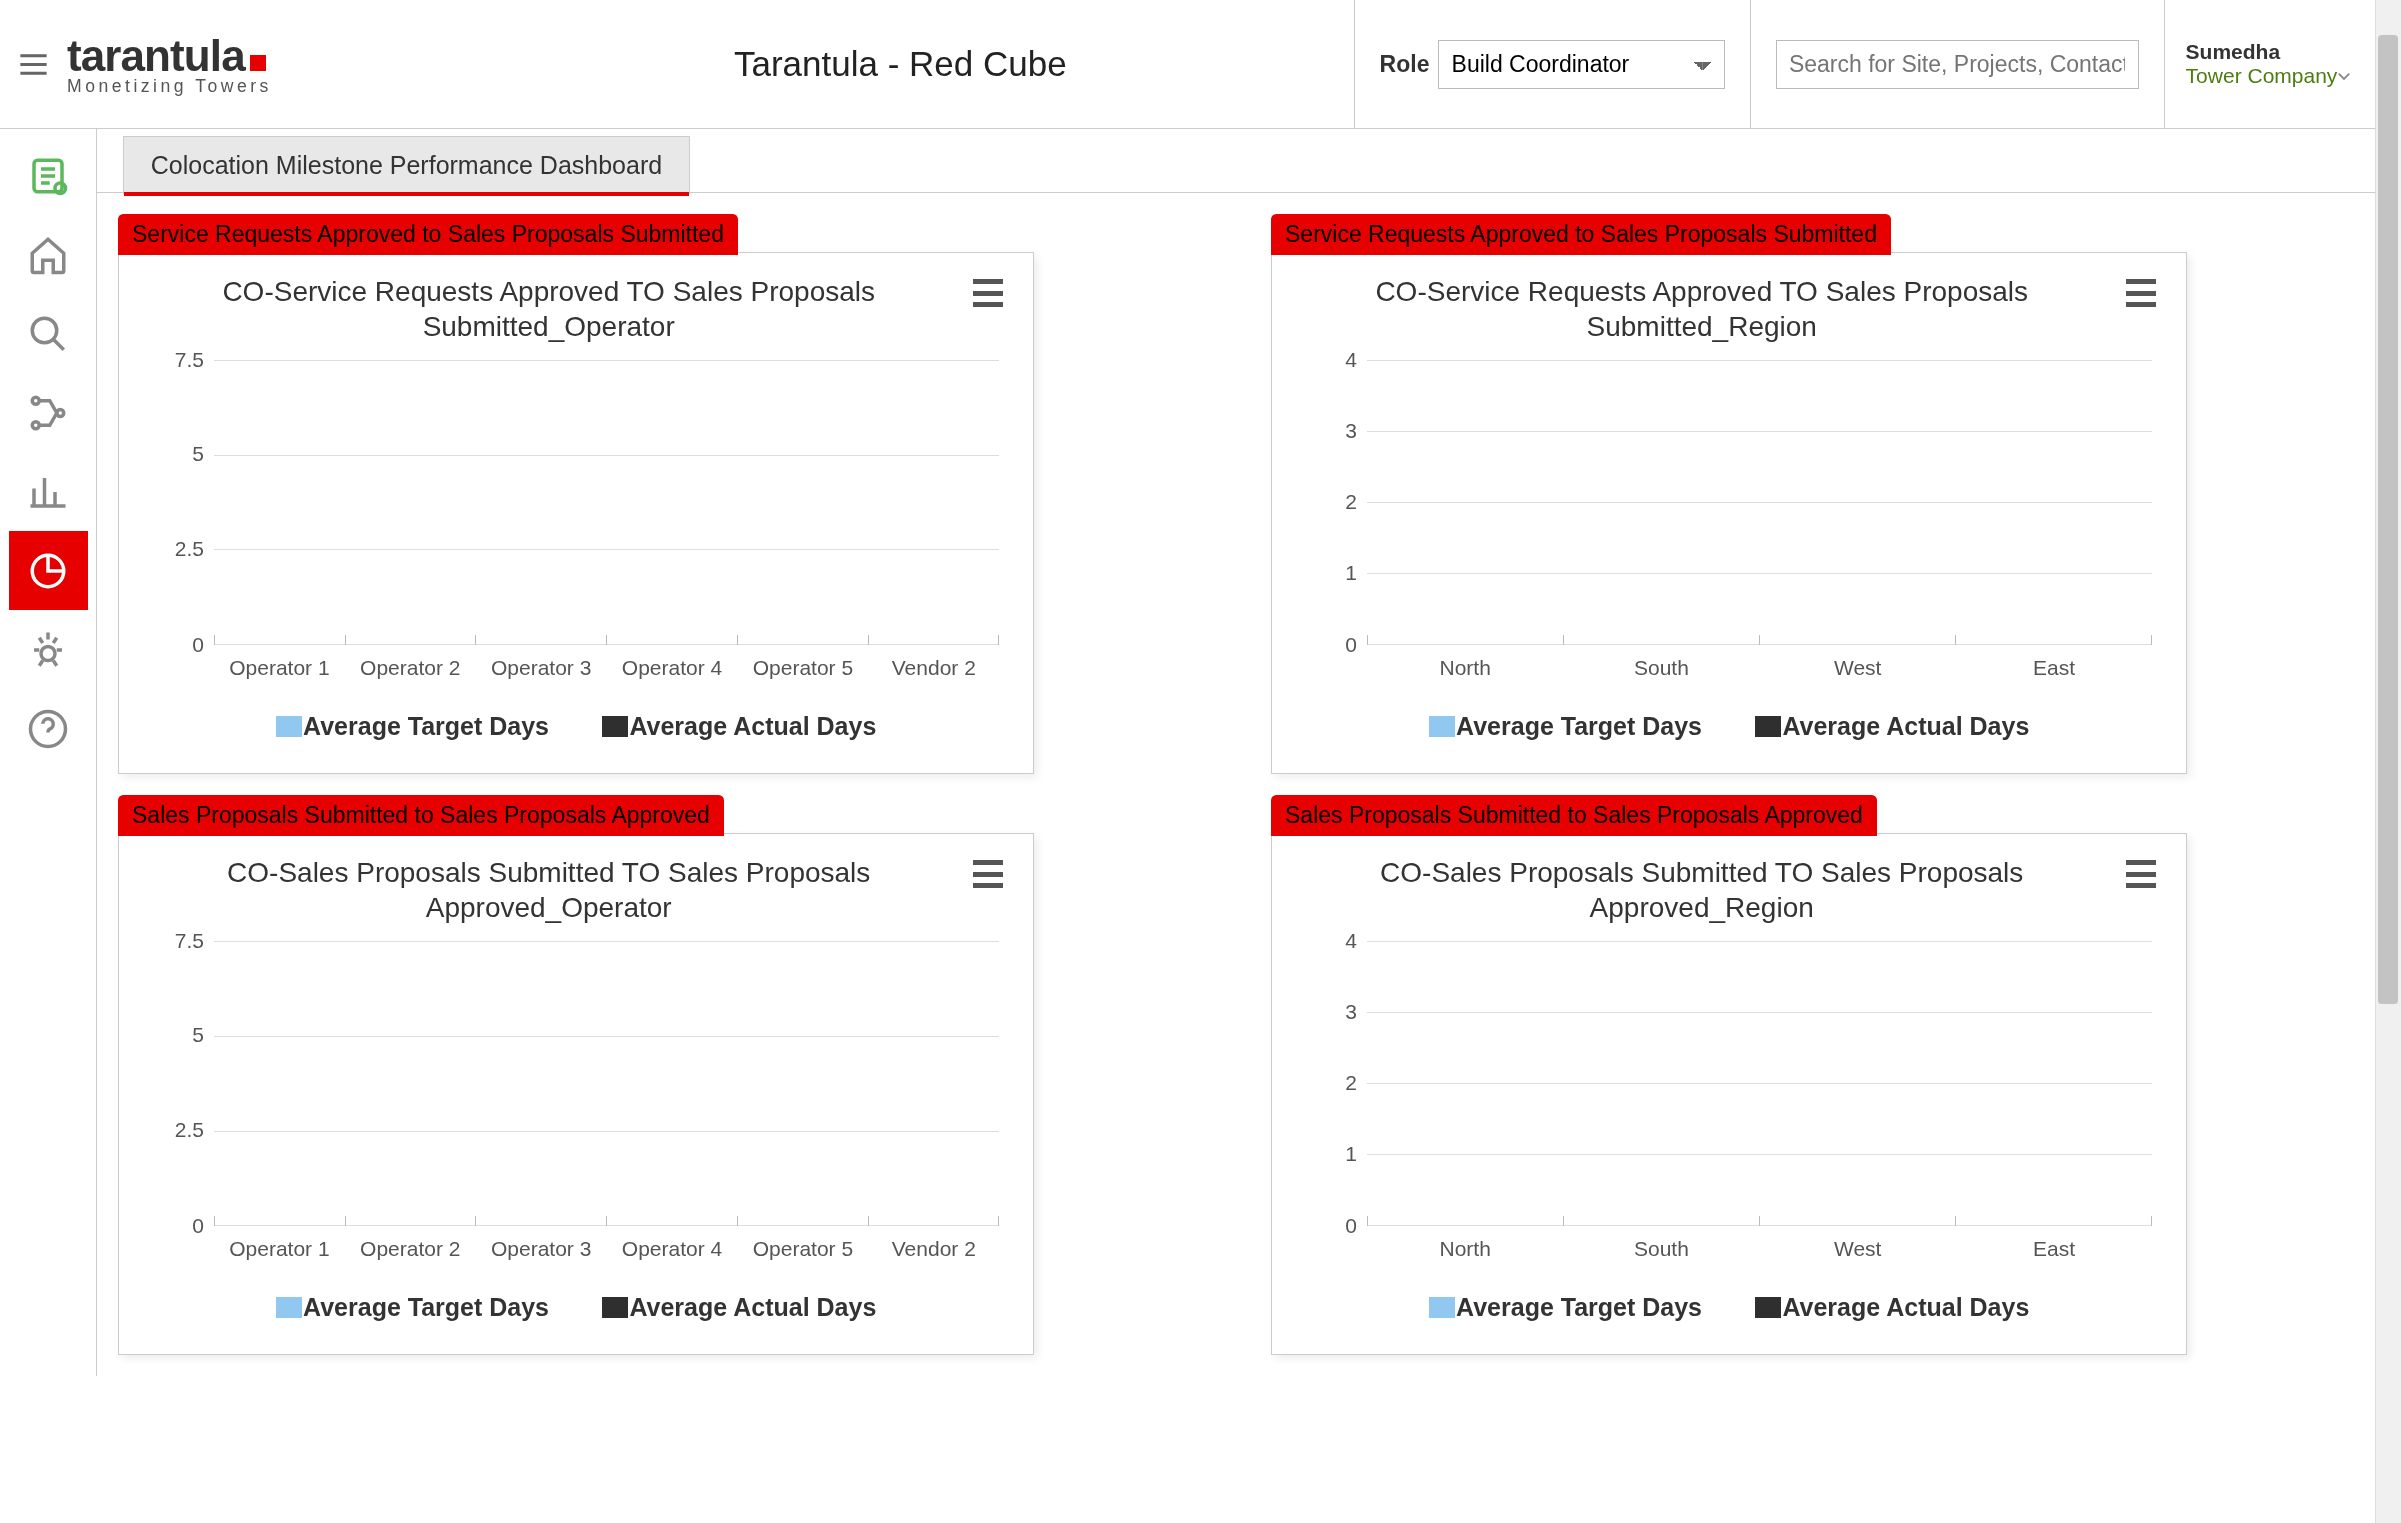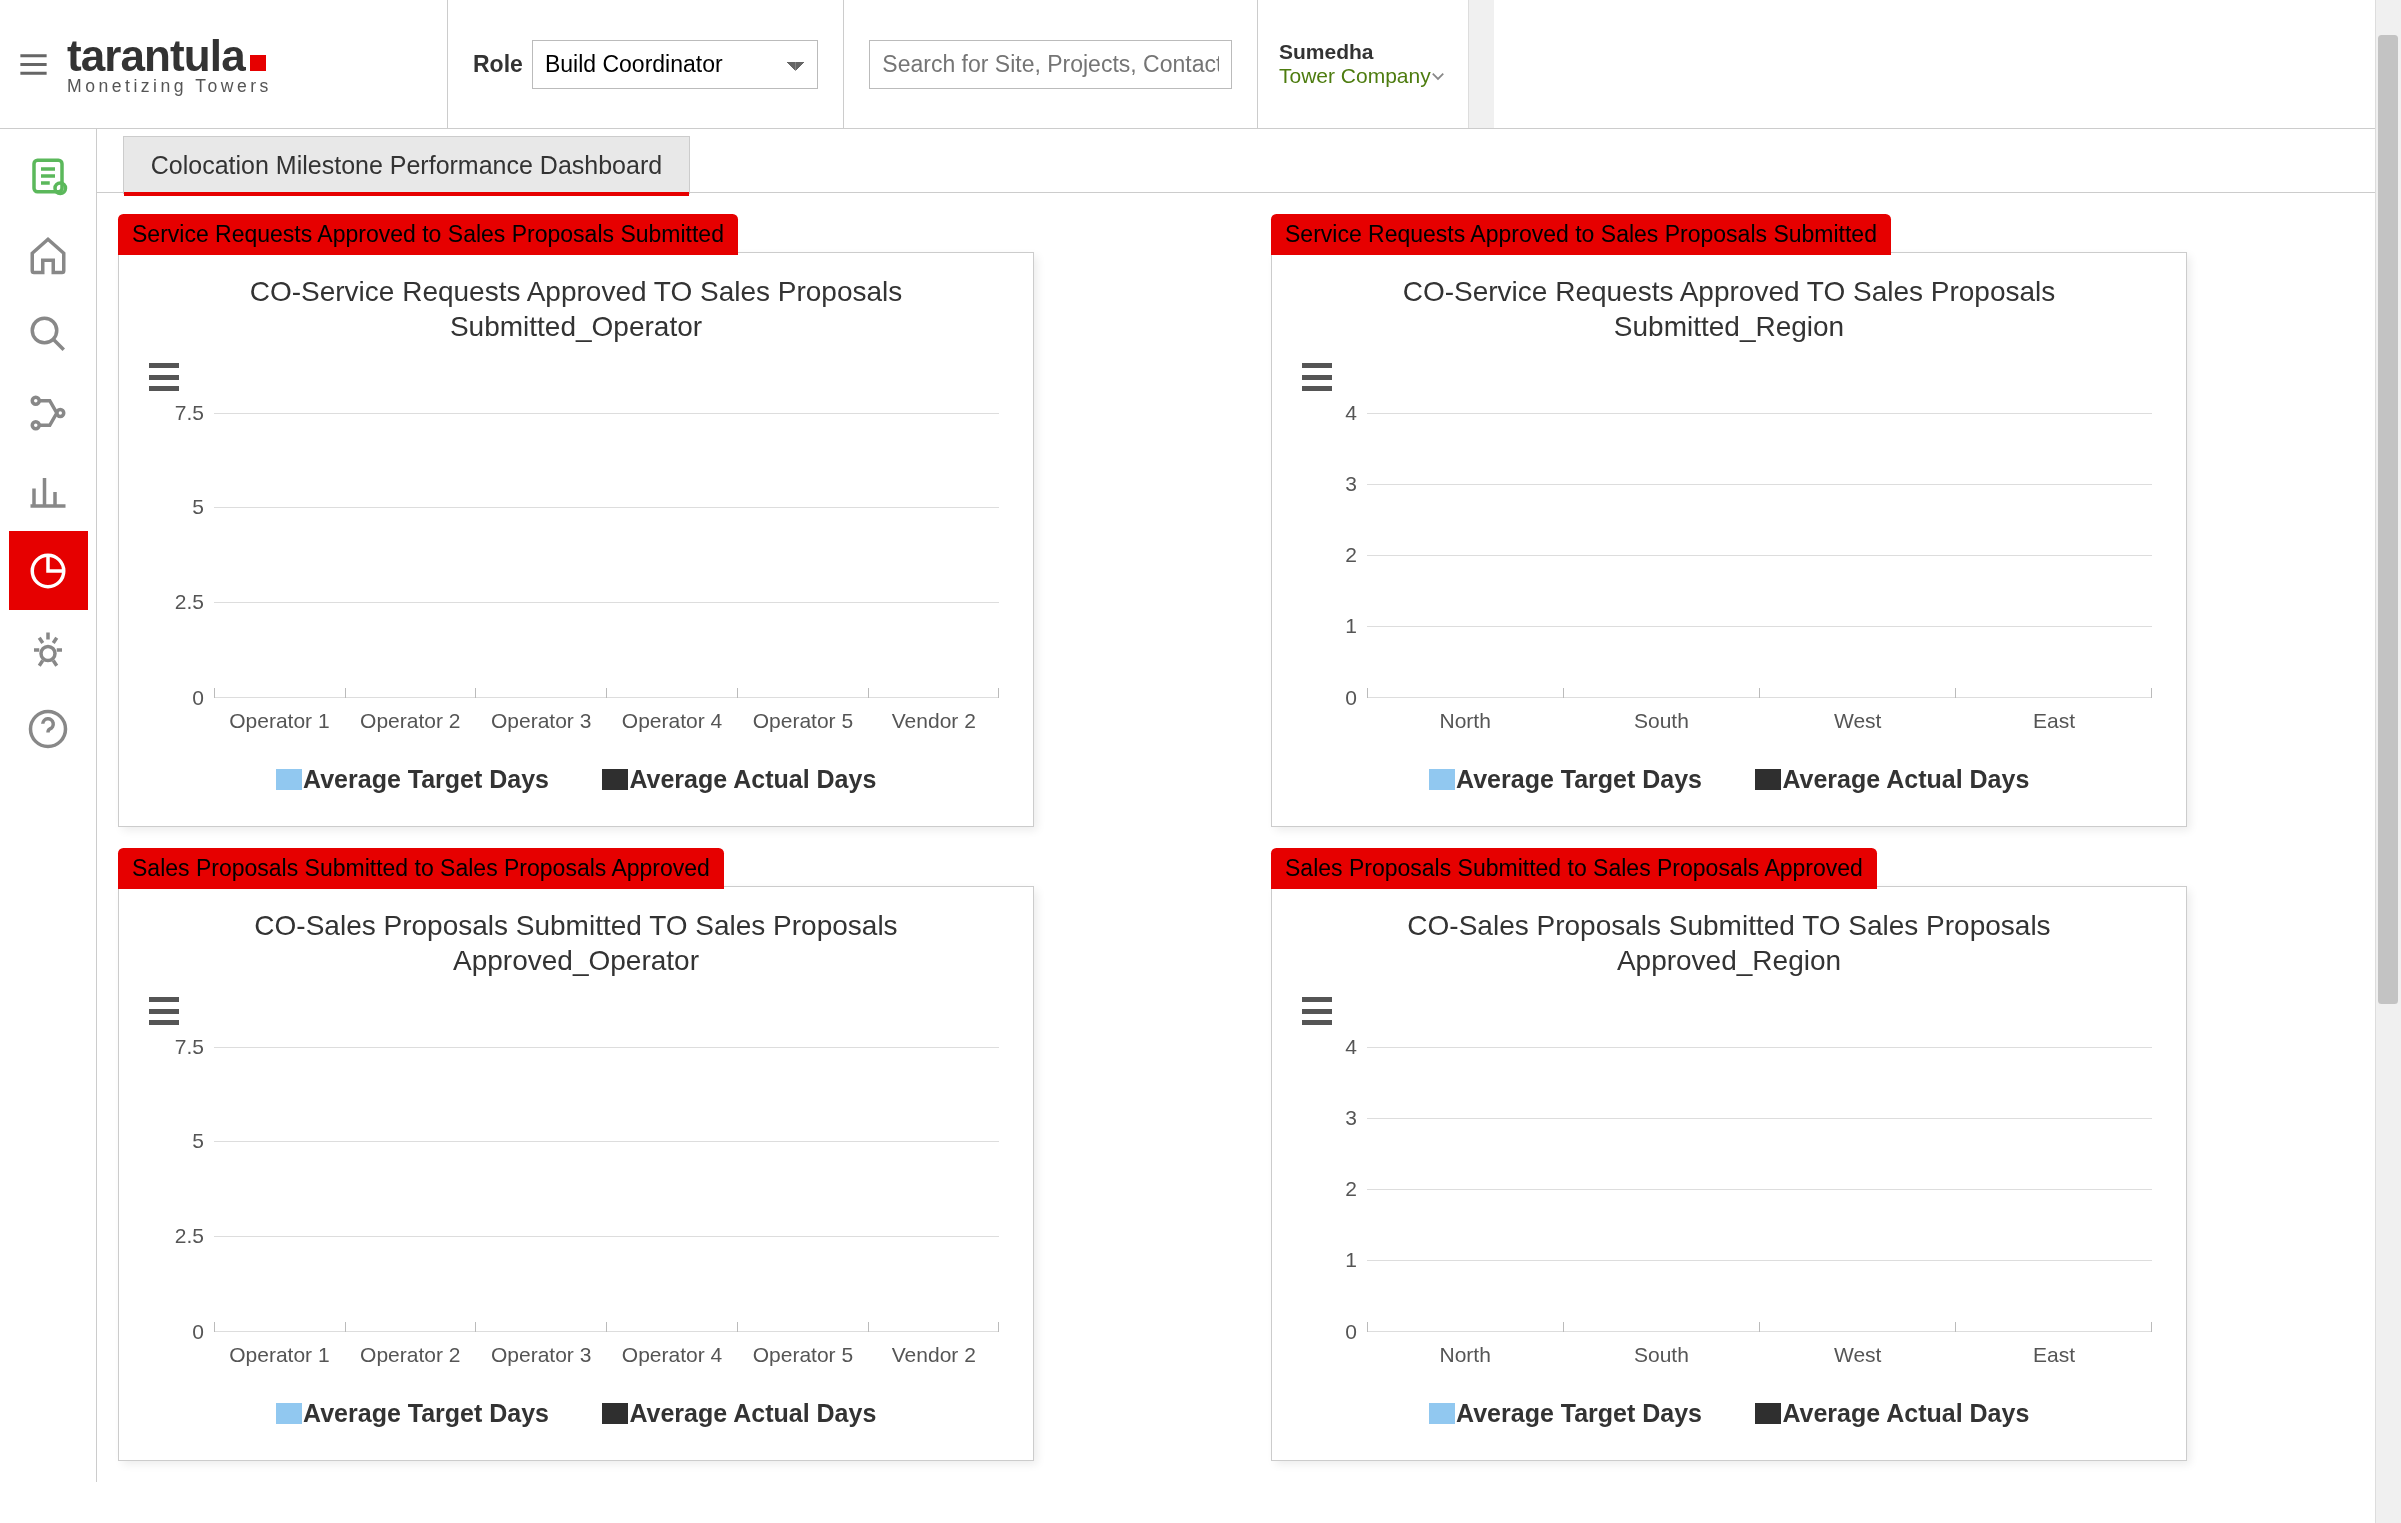--- a/index.html
+++ b/index.html
@@ -49,21 +49,21 @@
 .content { flex:1; background:#fff; padding:0 0 0 0; position:relative; }
 
 .tab-bar { background:#fff; padding: 5.3px 0 0 26.4px; border-bottom:1.8px solid #ccc; display:flex;text-align:right; }
 .tab { background:#e8e8e8; padding:14px 26.4px; font-size:25px; cursor:pointer; border:0.9px solid #ccc; border-bottom:none; position:relative; top:1.8px; }
 .tab.active::after{ content:""; position:absolute; left:0; right:0; bottom:-1.8px; height:3.5px; background:#e60000; }
 
 .dash-grid { padding:21px 21px; display:grid; grid-template-columns: 1fr 1fr; gap:21px 44px; }
 .panel { }
 .panel-title-chip { display:inline-block; background:#e60000; color:#000000; font-size:23px; padding:7px 14px; border-radius:5.3px 5.3px 0 0; }
 .chart-card { border:0.9px solid #ccc; margin-top:-3.5px; background:#fff; padding:21px 25px 32px 25px; box-shadow: 3.5px 3.5px 8.8px rgba(0,0,0,0.08); width: 916px;}
-.chart-head { display:flex; align-items:flex-start; gap:14px;flex-direction:column; }
+.chart-head { display:flex; align-items:flex-start; gap:14px; }
 .chart-title { flex:1; text-align:center; font-size:28px; font-weight:400; line-height:1.25; }
 .chart-menu { cursor:pointer; display:flex; flex-direction:column; gap:6.2px; padding:5.3px; }
 .chart-menu span { width:30px; height:5.3px; background:#555; display:block; }
 
 .plot { position:relative; height:326px; margin-top:10.6px; }
 .plot .y-axis { position:absolute; left:0; top:0; bottom:35px; width:67px; }
 .plot .y-tick { position:absolute; right:7px; font-size:21px; color:#555; transform:translateY(-50%); }
 .plot .grid-area { position:absolute; left:70px; right:8.8px; top:5.3px; bottom:35px; border-bottom:1.8px solid #999; }
 .plot .grid-line { position:absolute; left:0; right:0; height:0.9px; background:#ddd; }
 .plot .x-labels { position:absolute; left:70px; right:8.8px; bottom:0; display:flex; }
@@ -89,20 +89,21 @@
       <svg viewBox="0 0 24 24">
           <path d="M3 6h18M3 12h18M3 18h18" stroke="#666" stroke-width="2" fill="none"></path>
         </svg>
     </div>
     <div class="brand">
       <div class="brand-wrap">
         <div><span class="logo-text">tarantula</span><span class="logo-dot"></span></div>
         <div class="sub">Monetizing Towers</div>
       </div>
     </div>
+    <div class="app-title">Tarantula - Red Cube</div>
     <div class="role-box">
       <span class="role-label">Role</span>
       <select class="role-select">
         <option>Build Coordinator</option>
       </select>
     </div>
     <div class="search-box">
       <input class="search-input" placeholder="Search for Site, Projects, Contacts..." style="">
     </div>
     <div class="user-box">

